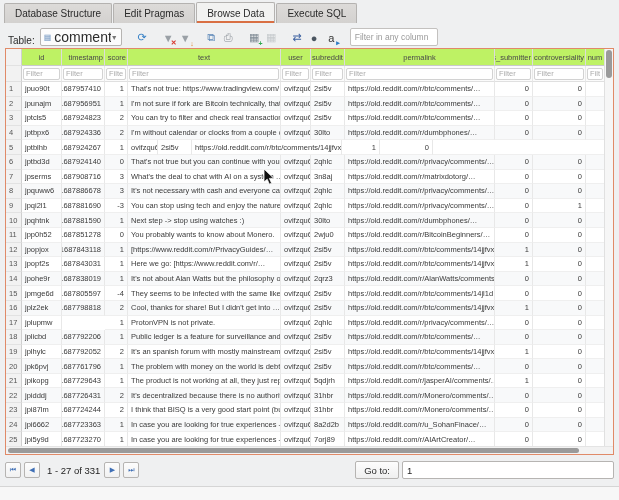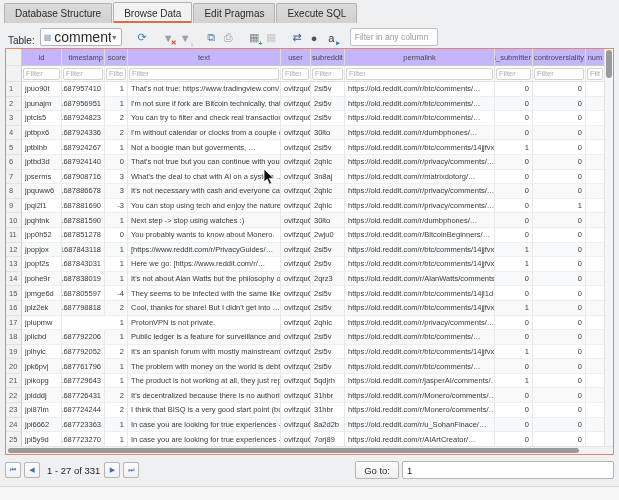--- a/index.html
+++ b/index.html
@@ -47,21 +47,21 @@
   .grid-row.header { height:17px; background:#f6f6f6; }
   .grid-row.filters { height:16px; background:#fbfbfb; }
   .grid-row.even { background:#ffffff; }
   .grid-row.odd { background:#f8f9fa; }
   .cell {
     flex:0 0 auto; overflow:hidden; white-space:nowrap; font-size:7.5px; color:#3a3a3a;
     border-right:1px solid #e8e8e8; border-bottom:1px solid #efefef;
     padding:0 3px; display:flex; align-items:center;
   }
   .cell.grow { flex:1 1 auto; border-right:none; }
-  .hcell { justify-content:center; color:#4a4a4a; border-right:1px solid #dcdcdc; border-bottom:1px solid #c9c9c9; background:#c4b5fd; padding:0 1px; }
+  .hcell { justify-content:center; color:#4a4a4a; border-right:1px solid #dcdcdc; border-bottom:1px solid #c9c9c9; background:#bef264; padding:0 1px; }
   .gutter { background:#f2f2f2; border-right:1px solid #cfcfcf; border-bottom:1px solid #e2e2e2; color:#555; }
   .al-r { justify-content:flex-end; }
   .fcell { padding:1px 1px; border-bottom:1px solid #e0e0e0; }
   .fcell input {
     width:100%; height:12px; border:1px solid #d2d2d2; border-radius:2px; background:#fff;
     font-family:"Liberation Sans",sans-serif; font-size:7.5px; padding:0 2px; color:#444;
   }
   .fcell input::placeholder { color:#ababab; }
   .vscroll { flex:0 0 9px; background:#f6f6f6; border-left:1px solid #e0e0e0; position:relative; }
   .vthumb { position:absolute; top:1px; left:1px; width:6px; height:28px; background:#9a9a9a; border-radius:3px; }
@@ -84,22 +84,22 @@
     background:#fff; font-family:"Liberation Sans",sans-serif; font-size:9.5px; padding:0 4px; color:#222;
   }
   .bottomstrip { position:absolute; left:0; right:0; top:486px; height:14px; background:#f7f7f7; border-top:1px solid #d5d5d5; }
   .cursor { position:absolute; left:263px; top:168px; pointer-events:none; z-index:50; }
 </style>
 </head>
 <body>
 
 <div class="tabbar">
   <div class="tab">Database Structure</div>
+  <div class="tab">Edit Pragmas</div>
   <div class="tab active">Browse Data</div>
-  <div class="tab">Edit Pragmas</div>
   <div class="tab">Execute SQL</div>
 </div>
 
 <div class="toolbar">
   <span class="tb-label">Table:</span>
   <div class="combo">
     <span class="tbl-ico">▦</span>
     <span class="combo-text">comments</span>
     <span class="arrow">▼</span>
   </div>
@@ -221,21 +221,20 @@
           <div class="cell" style="width: 150px;">https://old.reddit.com/r/dumbphones/…</div>
           <div class="cell al-r" style="width: 38px;">0</div>
           <div class="cell al-r" style="width: 53px;">0</div>
           <div class="cell grow"></div>
         </div>
         <div class="grid-row even">
           <div class="cell gutter" style="width: 16px;">5</div>
           <div class="cell" style="width: 40px;">jptblhb</div>
           <div class="cell al-r" style="width: 43px;">1687924267</div>
           <div class="cell al-r" style="width: 23px;">1</div>
-          <div class="cell" style="width: 153px;">Not a boogie man but goverments, …</div>
           <div class="cell" style="width: 30px;">ovifzqu6</div>
           <div class="cell" style="width: 34px;">2si5v</div>
           <div class="cell" style="width: 150px;">https://old.reddit.com/r/btc/comments/14jjfvx…</div>
           <div class="cell al-r" style="width: 38px;">1</div>
           <div class="cell al-r" style="width: 53px;">0</div>
           <div class="cell grow"></div>
         </div>
         <div class="grid-row odd">
           <div class="cell gutter" style="width: 16px;">6</div>
           <div class="cell" style="width: 40px;">jptbd3d</div>

